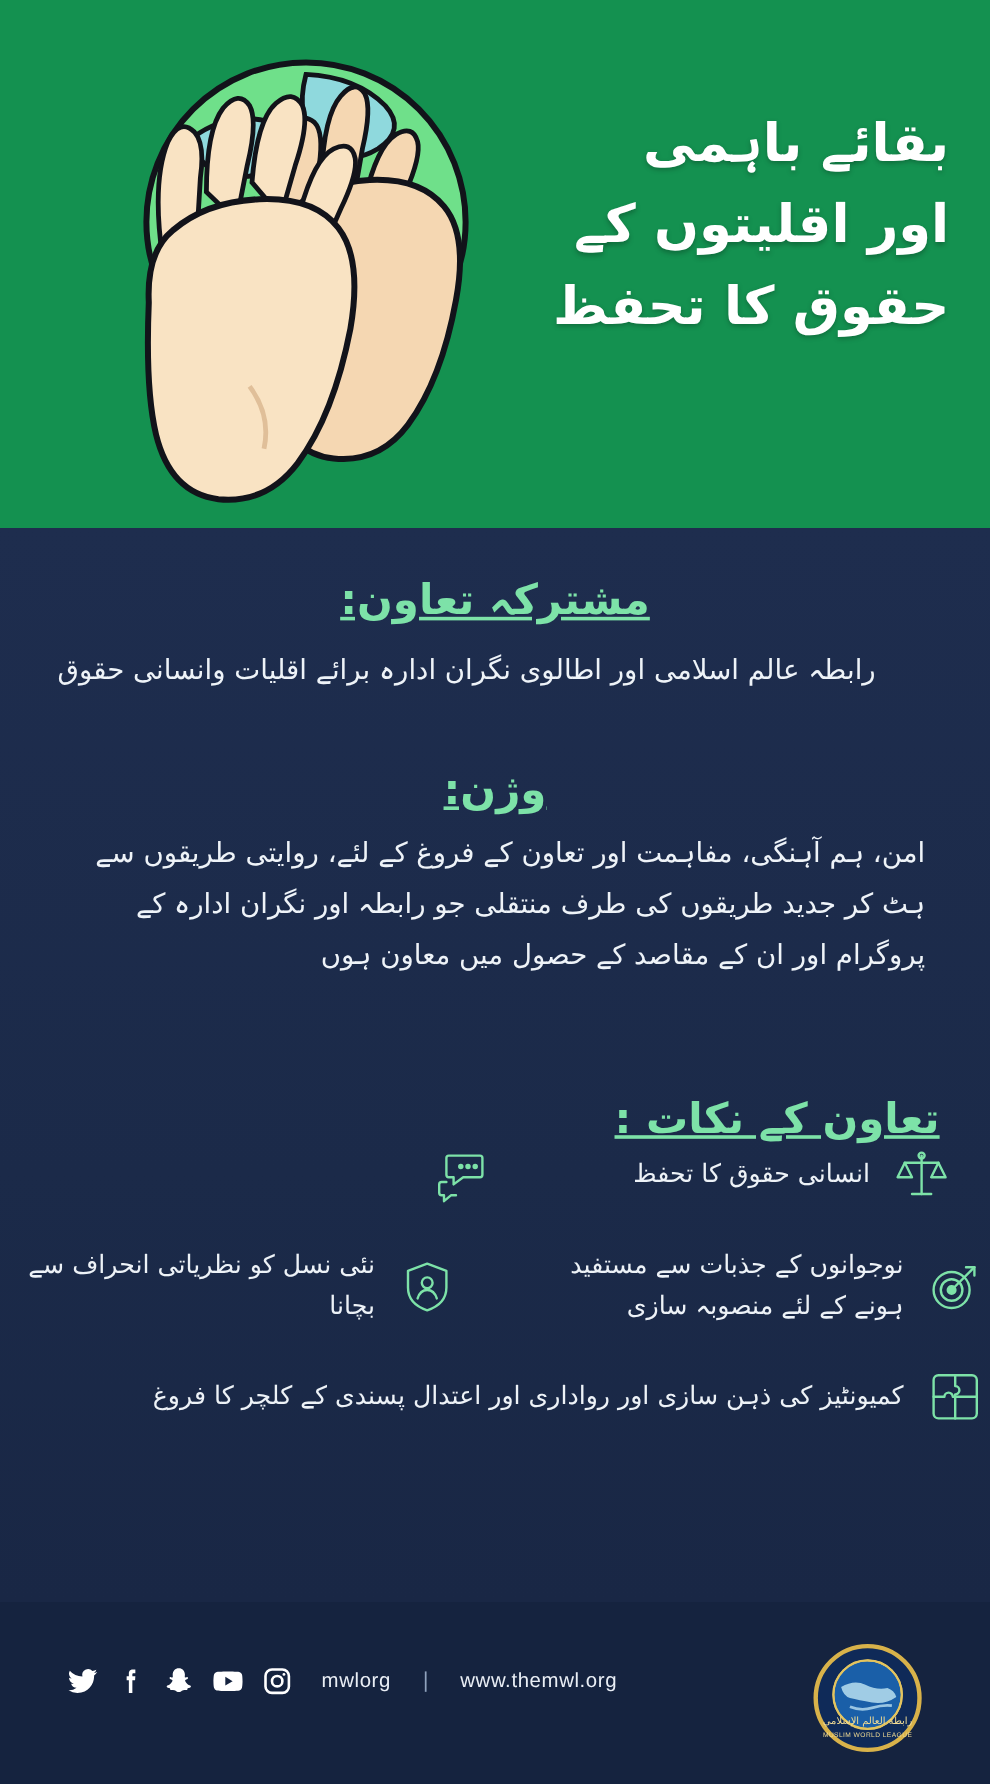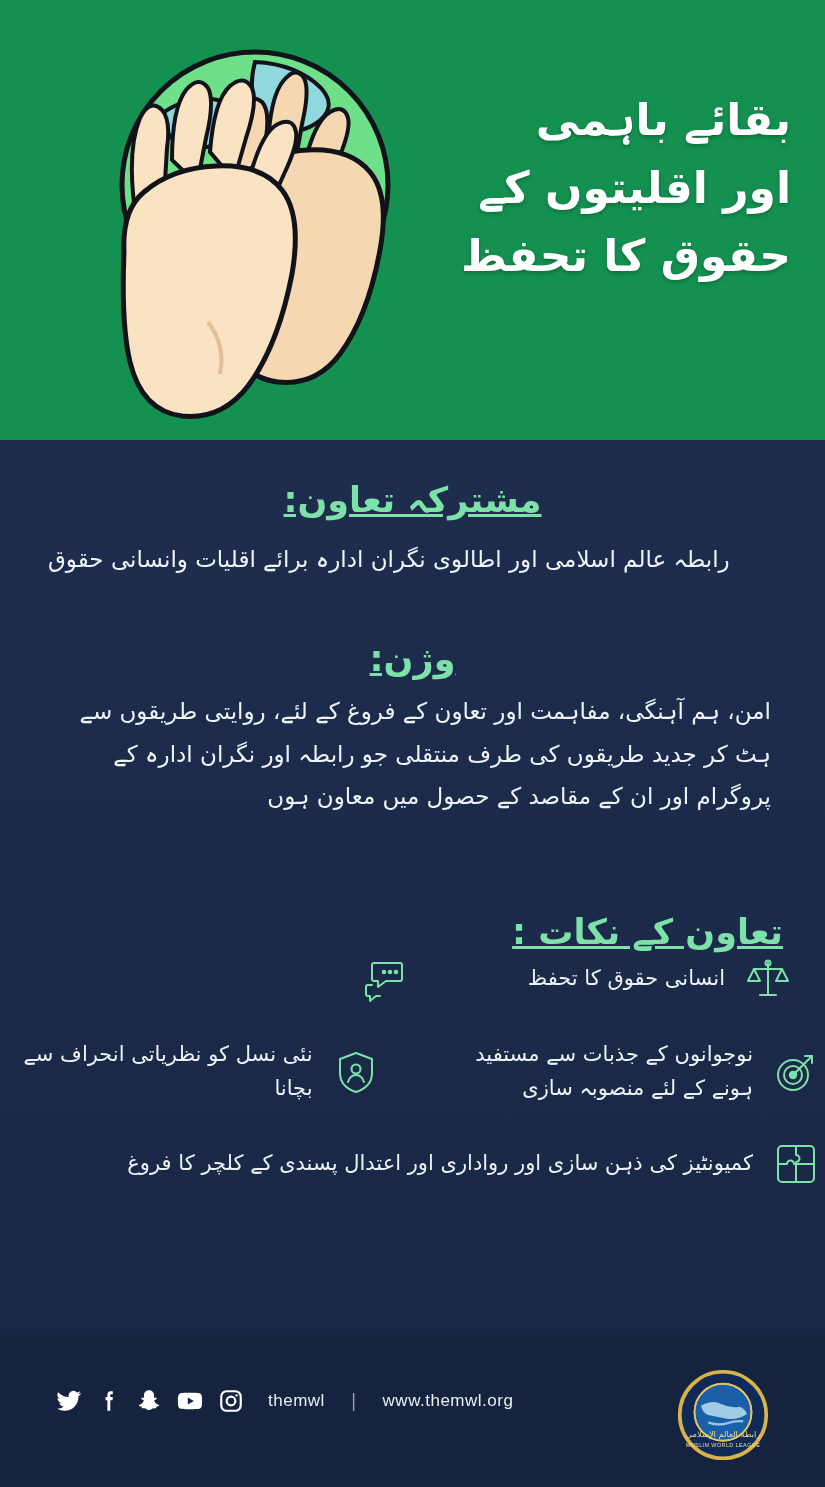--- a/index.html
+++ b/index.html
@@ -320,21 +320,21 @@
           <path d="M10.1 15.1l5.2-3.1-5.2-3.1z" fill="#15233f"></path>
         </svg>
       </span>
       <span>
         <svg viewBox="0 0 24 24" width="26" height="26" xmlns="http://www.w3.org/2000/svg" fill="none" stroke="#ffffff" stroke-width="2">
           <rect x="3" y="3" width="18" height="18" rx="5"></rect>
           <circle cx="12" cy="12" r="4"></circle>
           <circle cx="17.2" cy="6.8" r="1.1" fill="#ffffff" stroke="none"></circle>
         </svg>
       </span>
-      <span class="handle">themwl</span>
+      <span class="handle">mwlorg</span>
       <span class="sep">|</span>
       <span class="site">www.themwl.org</span>
     </div>
 
     <div class="logo">
       <svg viewBox="0 0 100 100" width="92" height="92" xmlns="http://www.w3.org/2000/svg">
         <circle cx="50" cy="50" r="47" fill="#0f2a58" stroke="#d8b24a" stroke-width="4"></circle>
         <circle cx="50" cy="47" r="31" fill="#1a5fa8" stroke="#e3c45f" stroke-width="2"></circle>
         <path d="M26 40q12 -7 22 -2 t20 3 q6 2 8 8 q-10 7 -22 5 t-20 -4 q-6 -2 -8 -10z" fill="#b9dff0" opacity=".85"></path>
         <path d="M34 58q10 4 20 1 t18 -2" fill="none" stroke="#b9dff0" stroke-width="2.5" opacity=".8"></path>

